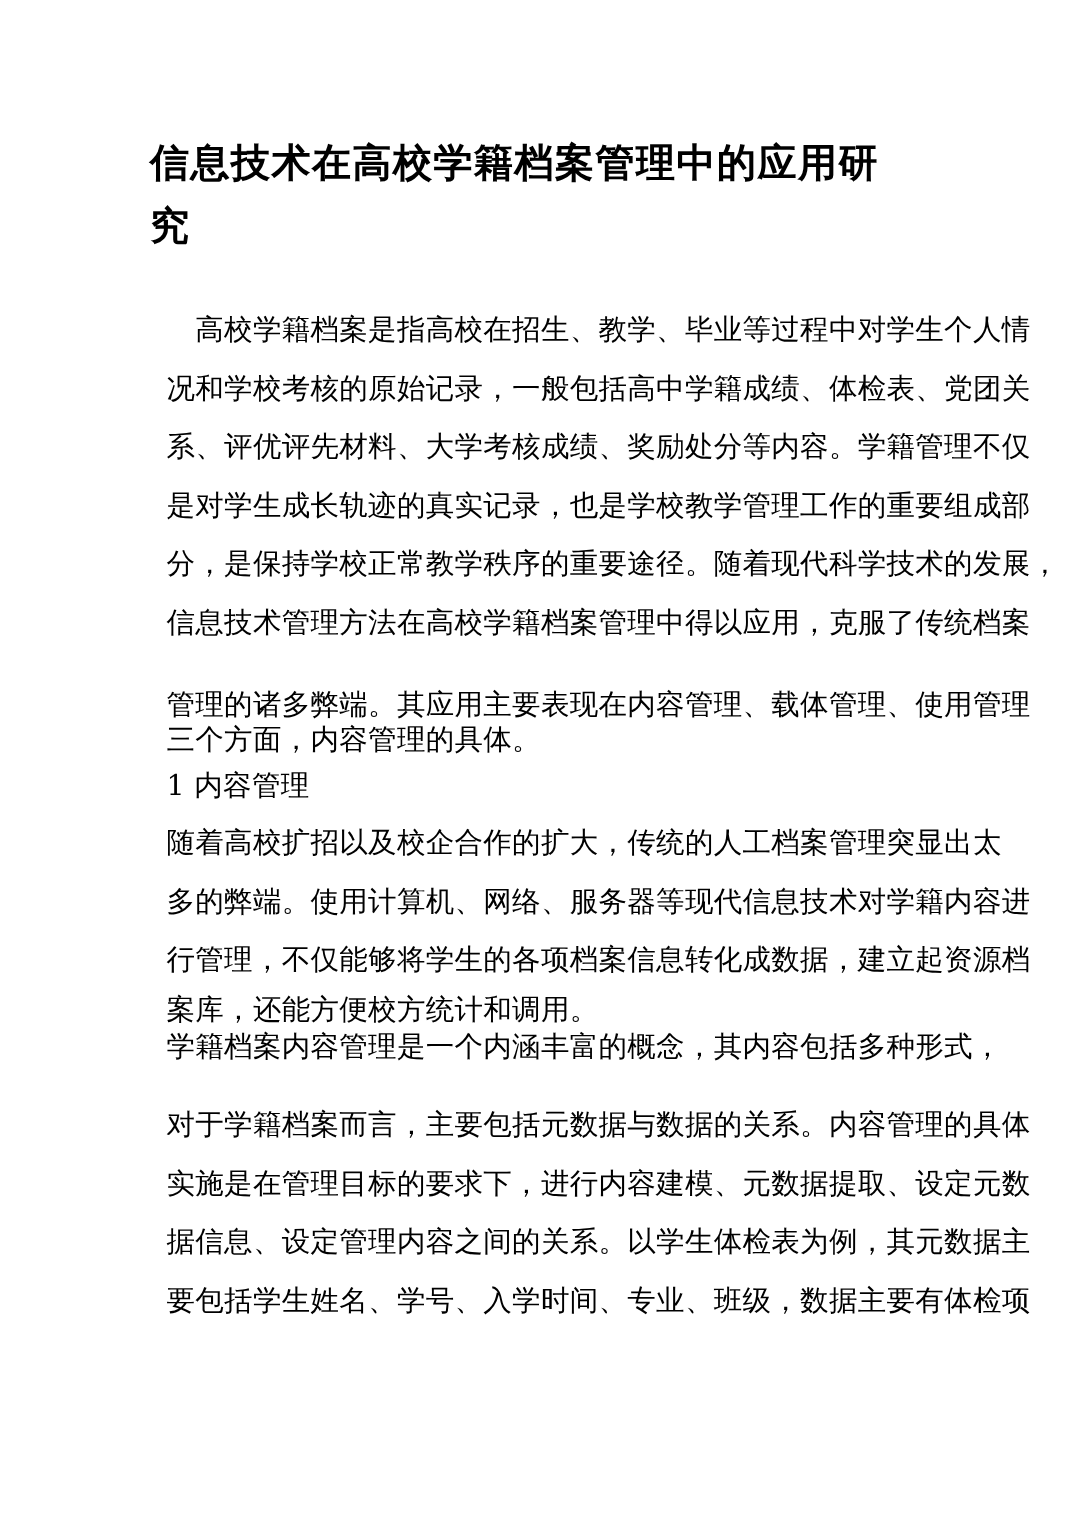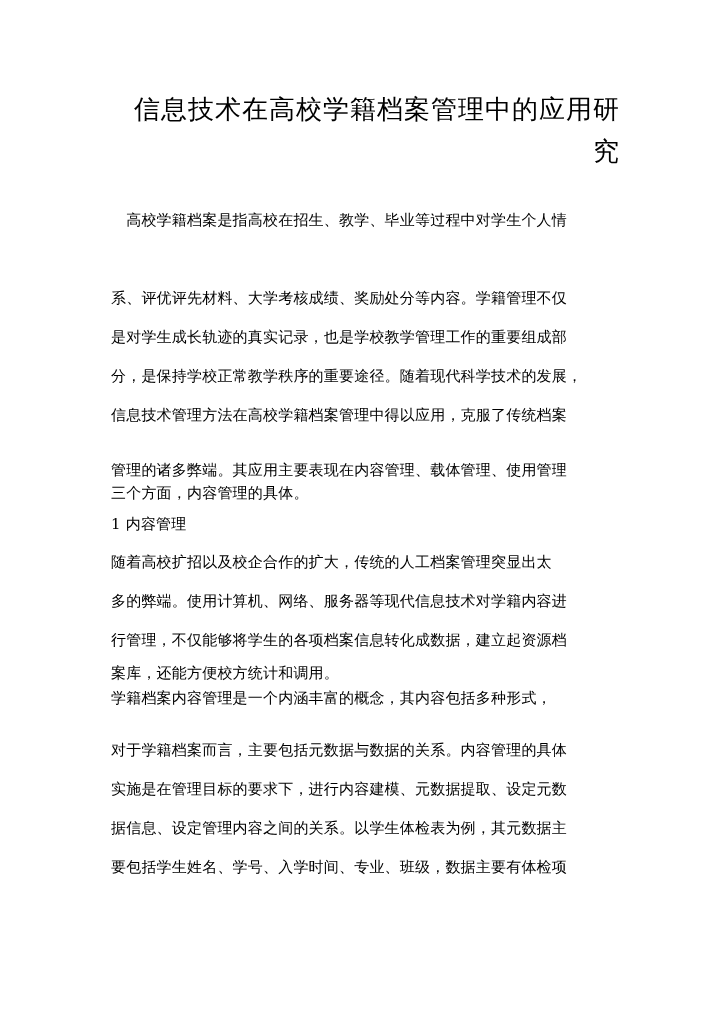--- a/index.html
+++ b/index.html
@@ -20,49 +20,50 @@
       left: 0;
       top: 0;
       width: 721px;
       height: 1020px;
       background: #ffffff;
     }
     .title {
       position: absolute;
       left: 100px;
       width: 520px;
-      text-align: right;
+      text-align: left;
       font-size: 26px;
       line-height: 42px;
       top: 88px;
       margin: 0;
-      font-weight: normal;
+      font-weight: bold;
       letter-spacing: 1px;
     }
     .line {
       position: absolute;
       left: 111px;
       width: 500px;
-      font-size: 15px;
+      font-size: 19px;
       line-height: 20px;
       white-space: nowrap;
       margin: 0;
       letter-spacing: 0.2px;
     }
   </style>
 </head>
 <body>
 
 <div class="page">
   <h1 class="title">
     <span>信息技术在高校学籍档案管理中的应用研</span><br>
     <span>究</span>
   </h1>
 
   <p class="line" style="top:210px">　高校学籍档案是指高校在招生、教学、毕业等过程中对学生个人情</p>
+  <p class="line" style="top:249px">况和学校考核的原始记录，一般包括高中学籍成绩、体检表、党团关</p>
   <p class="line" style="top:288px">系、评优评先材料、大学考核成绩、奖励处分等内容。学籍管理不仅</p>
   <p class="line" style="top:327px">是对学生成长轨迹的真实记录，也是学校教学管理工作的重要组成部</p>
   <p class="line" style="top:366px">分，是保持学校正常教学秩序的重要途径。随着现代科学技术的发展，</p>
   <p class="line" style="top:405px">信息技术管理方法在高校学籍档案管理中得以应用，克服了传统档案</p>
   <p class="line" style="top:460px">管理的诸多弊端。其应用主要表现在内容管理、载体管理、使用管理</p>
   <p class="line" style="top:483px">三个方面，内容管理的具体。</p>
   <p class="line" style="top:514px"> 1  内容管理</p>
   <p class="line" style="top:552px"> 随着高校扩招以及校企合作的扩大，传统的人工档案管理突显出太</p>
   <p class="line" style="top:591px">多的弊端。使用计算机、网络、服务器等现代信息技术对学籍内容进</p>
   <p class="line" style="top:630px">行管理，不仅能够将学生的各项档案信息转化成数据，建立起资源档</p>

